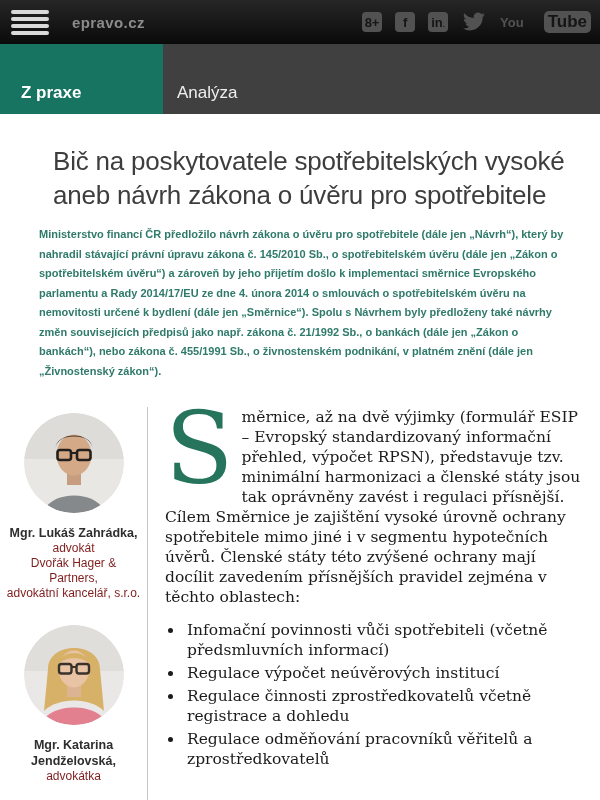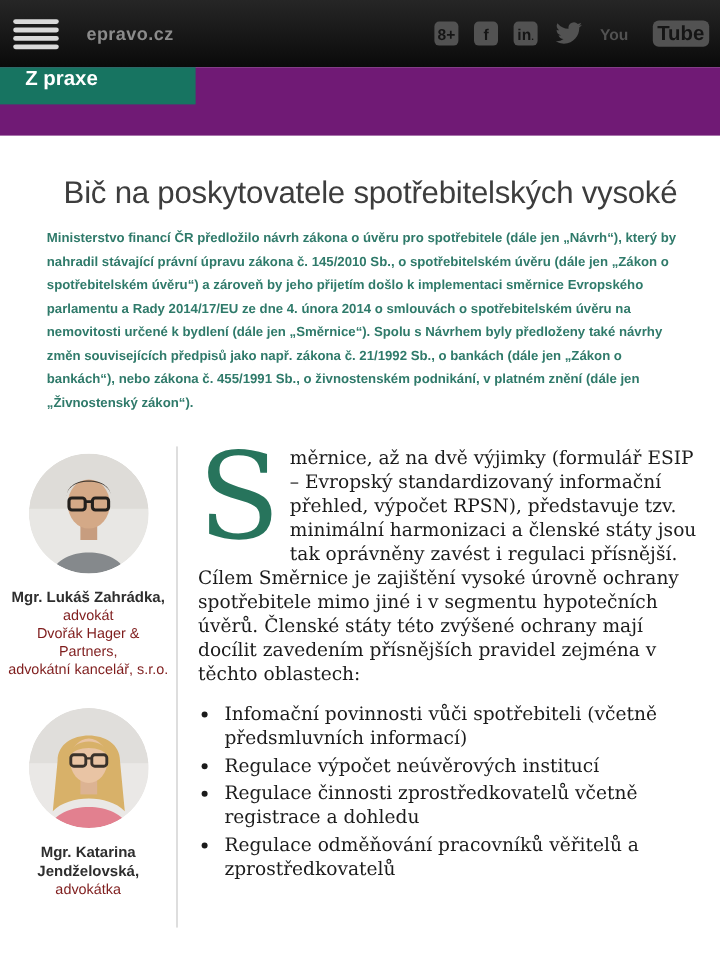--- a/index.html
+++ b/index.html
@@ -1,36 +1,36 @@
 <!DOCTYPE html>
 <html><head>
 <meta charset="utf-8">
 <style>
   * { margin:0; padding:0; box-sizing:border-box; }
   html,body { width:600px; height:800px; overflow:hidden; background:#fff;
               font-family:"Liberation Sans", sans-serif; }
 
   
-  .header { height:56px; background:linear-gradient(#262626,#0a0a0a);
+  .header { height:44px; background:linear-gradient(#262626,#0a0a0a);
             display:flex; align-items:center; }
   .burger { width:38px; margin-left:11px; cursor:pointer; }
   .burger .bar { height:4px; background:#d9d9d9; border-radius:2px; margin:3px 0; }
   .logo { color:#8b8b8b; font-size:15px; font-weight:bold; margin-left:23px; letter-spacing:.4px; }
   .social { margin-left:auto; display:flex; align-items:center; gap:13px; margin-right:9px; }
   .sq { width:20px; height:20px; border-radius:4px; background:#525252; color:#151515;
         font-weight:bold; font-size:13px; display:flex; align-items:center; justify-content:center; cursor:pointer; }
   .sq .dot { font-size:8px; align-self:flex-end; line-height:14px; }
   .tw { width:26px; height:20px; cursor:pointer; }
   .yt { display:flex; align-items:center; gap:20px; cursor:pointer; }
   .yt-you { color:#525252; font-weight:bold; font-size:13px; }
   .yt-tube { background:#525252; color:#151515; font-weight:bold; font-size:17px;
              border-radius:5px; padding:1px 4px; }
 
   
-  .nav { height:57px; background:#701a75; display:flex;flex-direction:column; }
+  .nav { height:70px; background:#404040; display:flex; }
   .tab { display:flex; align-items:flex-end; padding-bottom:11px; font-size:17px;
          color:#efefef; cursor:pointer; }
   .tab.active { width:163px; background:#177461; padding-left:21px; font-weight:bold; color:#fff; }
   .tab.inactive { padding-left:14px; }
 
   
   main { padding-top:30px; }
   h1 { margin:0 18px 0 53px; font-size:26px; line-height:34px; font-weight:400;
        color:#3d3d3d; letter-spacing:-.2px; }
   h1 .tline { display:block; white-space:nowrap; }
@@ -75,25 +75,27 @@
     </svg>
     <div class="yt">
       <span class="yt-you">You</span>
       <span class="yt-tube">Tube</span>
     </div>
   </div>
 </header>
 
 <nav class="nav">
   <div class="tab active">Z praxe</div>
+  <div class="tab inactive">Analýza</div>
 </nav>
 
 <main>
   <h1>
     <span class="tline">Bič na poskytovatele spotřebitelských vysoké</span>
+    <span class="tline">aneb návrh zákona o úvěru pro spotřebitele</span>
   </h1>
 
   <p class="lead">Ministerstvo financí ČR předložilo návrh zákona o úvěru pro spotřebitele (dále jen „Návrh“), který by nahradil stávající právní úpravu zákona č. 145/2010 Sb., o spotřebitelském úvěru (dále jen „Zákon o spotřebitelském úvěru“) a zároveň by jeho přijetím došlo k implementaci směrnice Evropského parlamentu a Rady 2014/17/EU ze dne 4. února 2014 o smlouvách o spotřebitelském úvěru na nemovitosti určené k bydlení (dále jen „Směrnice“). Spolu s Návrhem byly předloženy také návrhy změn souvisejících předpisů jako např. zákona č. 21/1992 Sb., o bankách (dále jen „Zákon o bankách“), nebo zákona č. 455/1991 Sb., o živnostenském podnikání, v platném znění (dále jen „Živnostenský zákon“).</p>
 
   <div class="columns">
     <aside>
 
       <div class="author">
         <svg class="avatar" viewBox="0 0 100 100">
           <defs>

